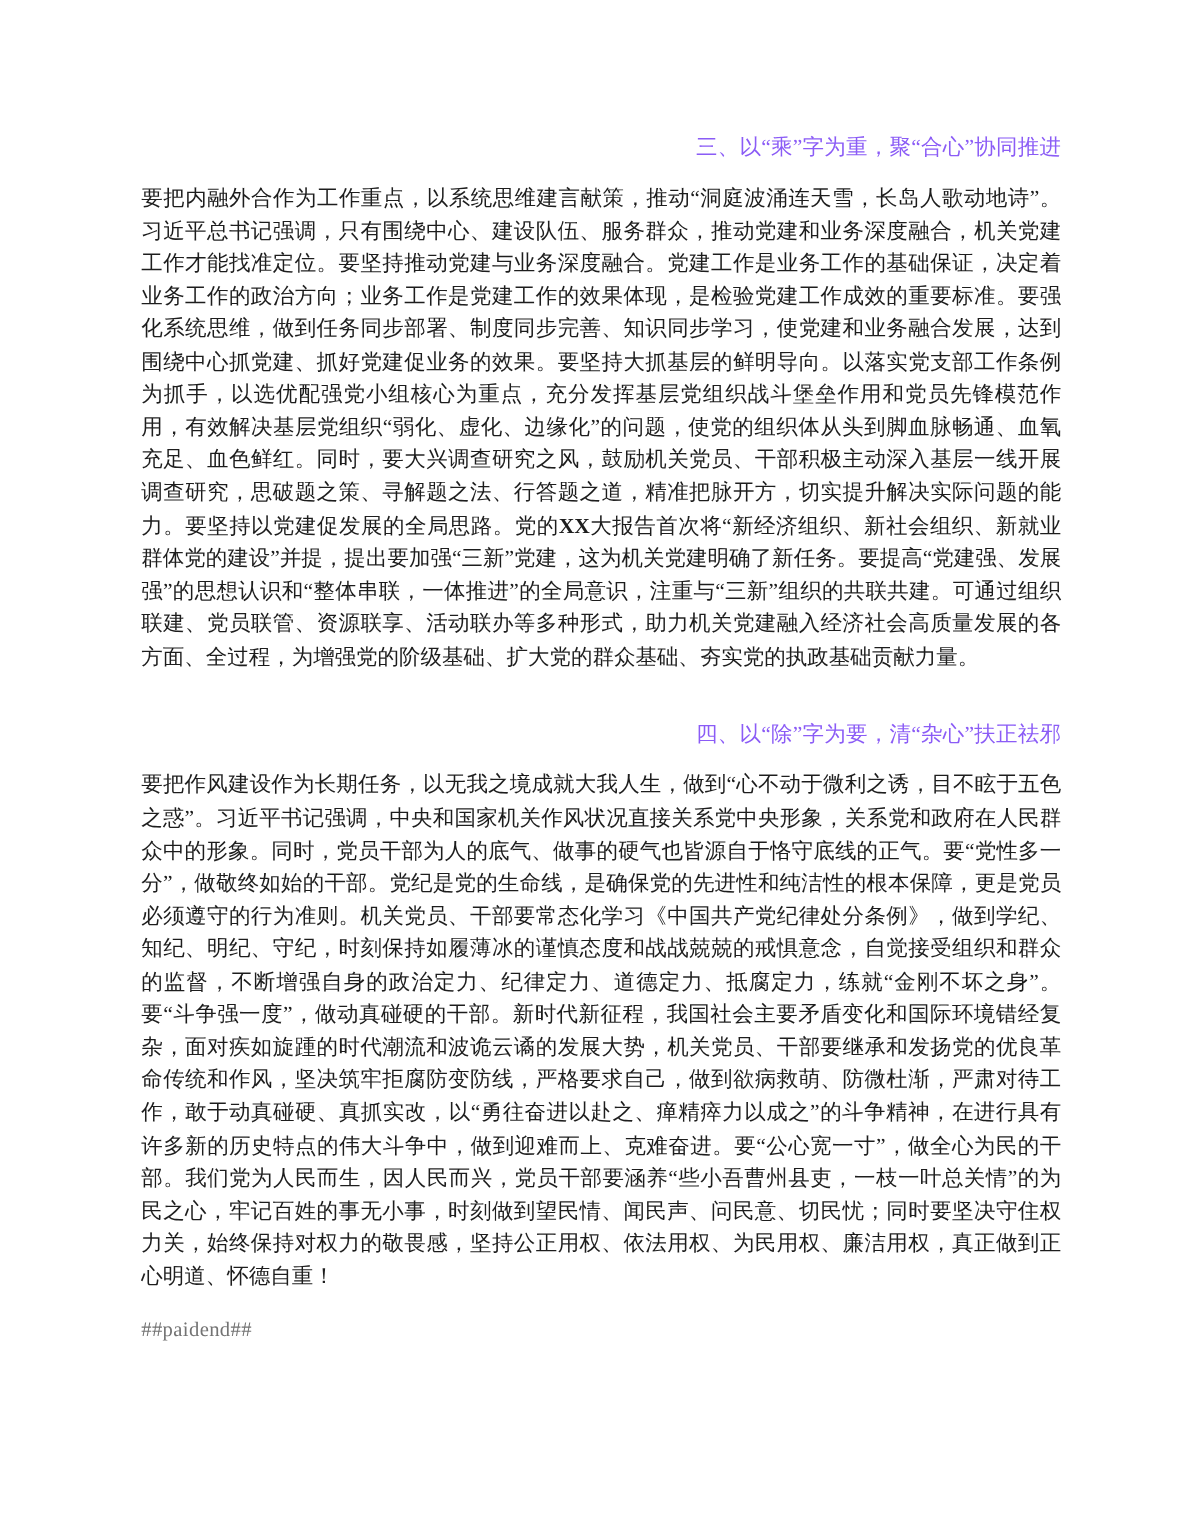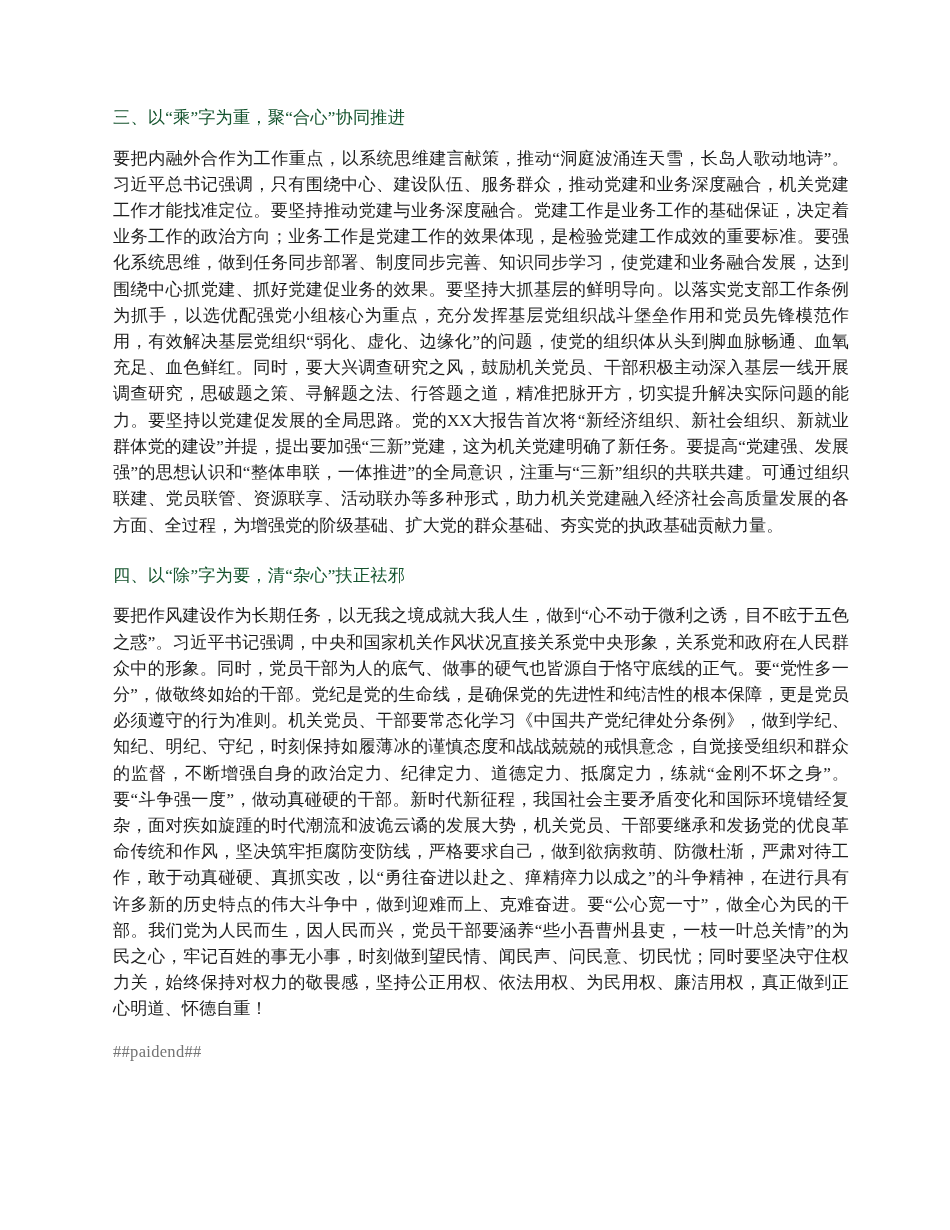--- a/index.html
+++ b/index.html
@@ -36,22 +36,22 @@
   }
 
   h2.section-heading {
     font-family: "Liberation Serif", "DejaVu Serif", serif;
     font-size: 17.2px;
     font-weight: normal;
     line-height: 1.55;
     margin: 0 0 14px 0;
     padding: 0;
     letter-spacing: 0.2px;
-    color: #14532d;
-    text-align: left;
+    color: #8b5cf6;
+    text-align: right;
   }
 
   p.body-para {
     font-family: "Liberation Serif", "DejaVu Serif", serif;
     font-size: 17.2px;
     font-weight: normal;
     line-height: 26.2px;
     margin: 0 0 16px 0;
     padding: 0;
     text-align: justify;
@@ -68,25 +68,25 @@
   .paid-end {
     font-family: "Liberation Serif", "DejaVu Serif", serif;
     font-size: 16.5px;
     line-height: 26px;
     margin: 16px 0 0 0;
     color: #737373;
     letter-spacing: 0.3px;
   }
 
   b.emph {
-    font-weight: normal;
+    font-weight: bold;
   }
 
   .heading-block {
-    margin-top: 24px;
+    margin-top: 36px;
   }
 </style>
 </head>
 <body>
 
 <div class="page">
   <div class="content">
 
     <div>
       <h2 class="section-heading">三、以“乘”字为重，聚“合心”协同推进</h2>

